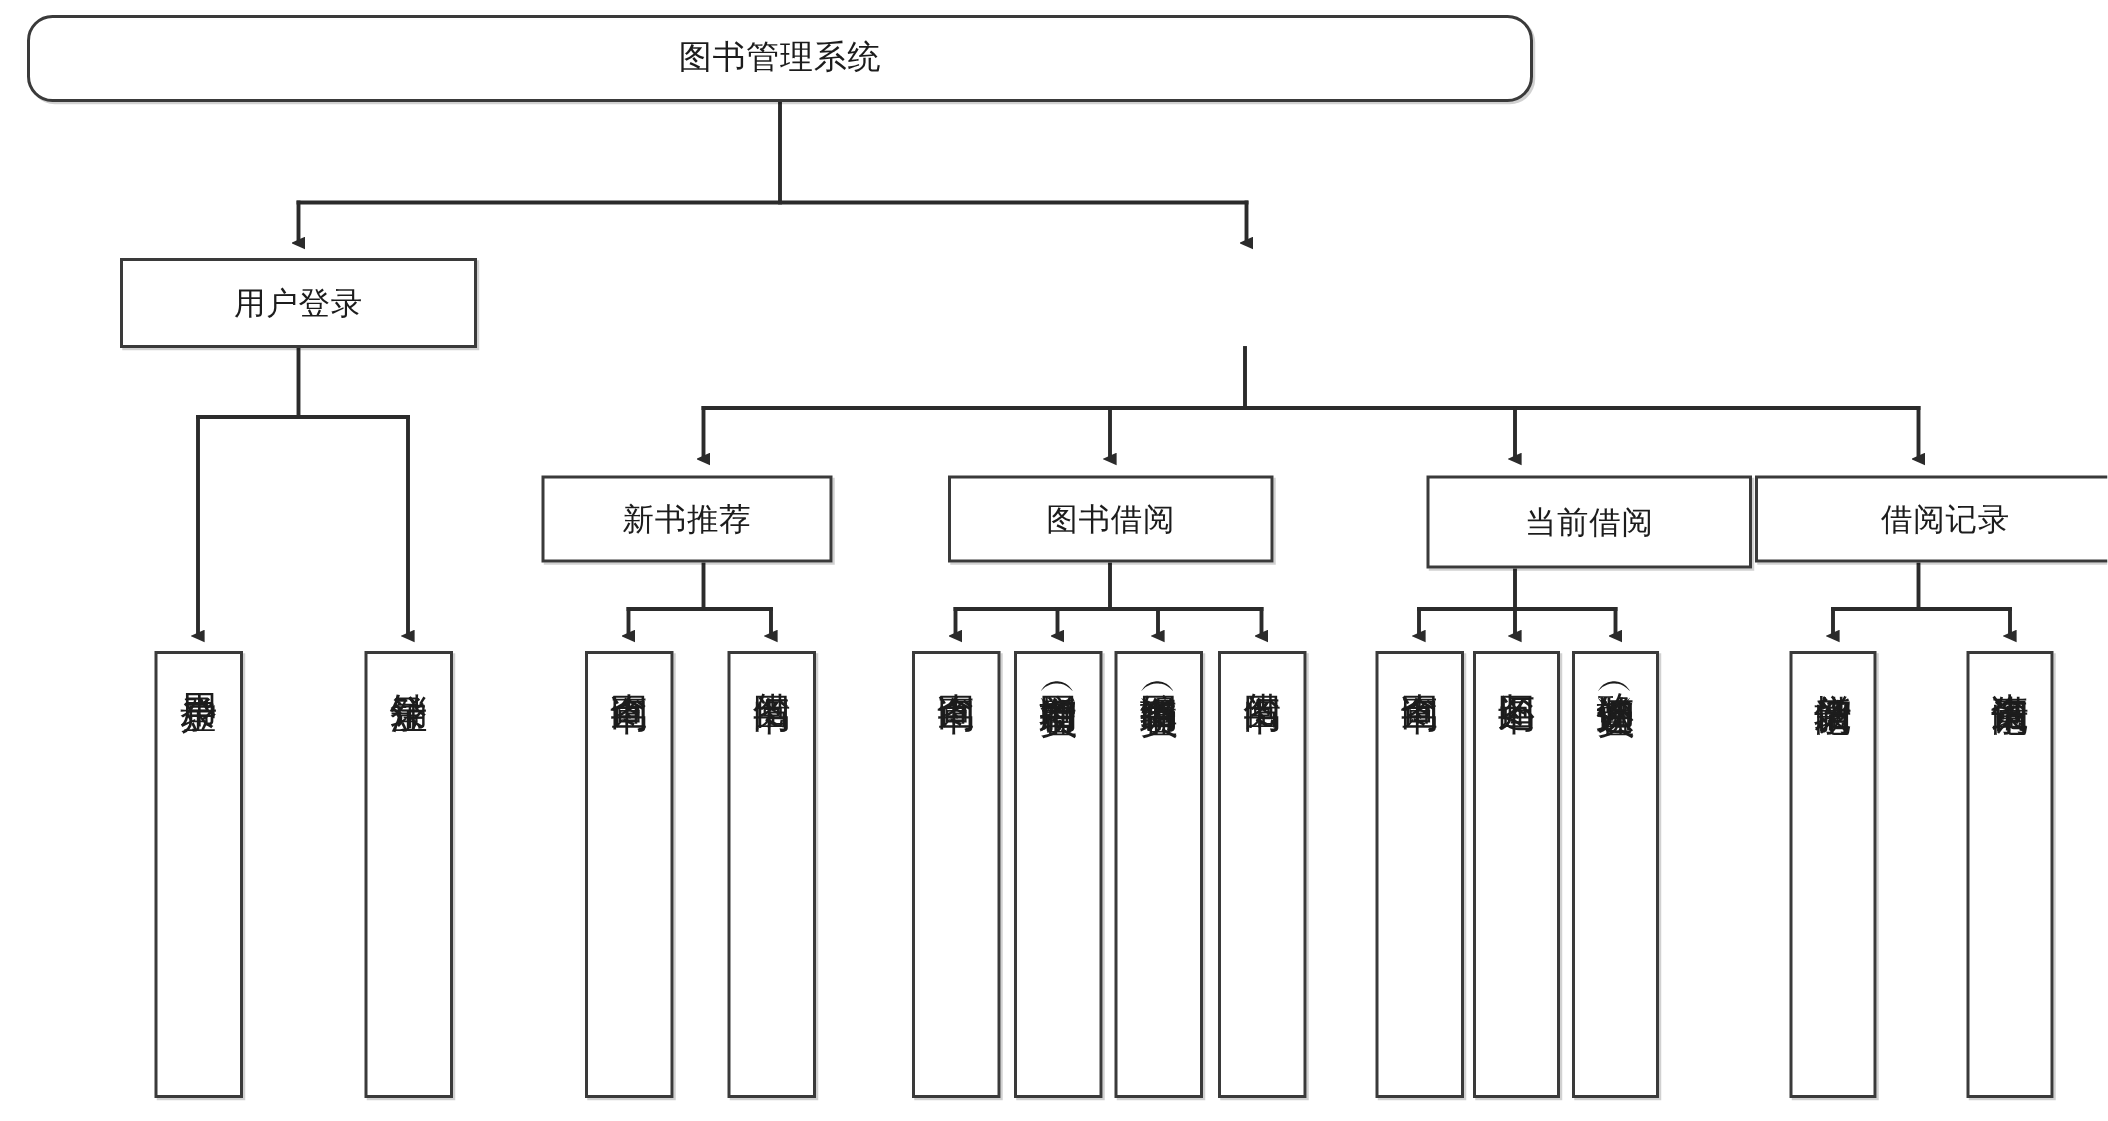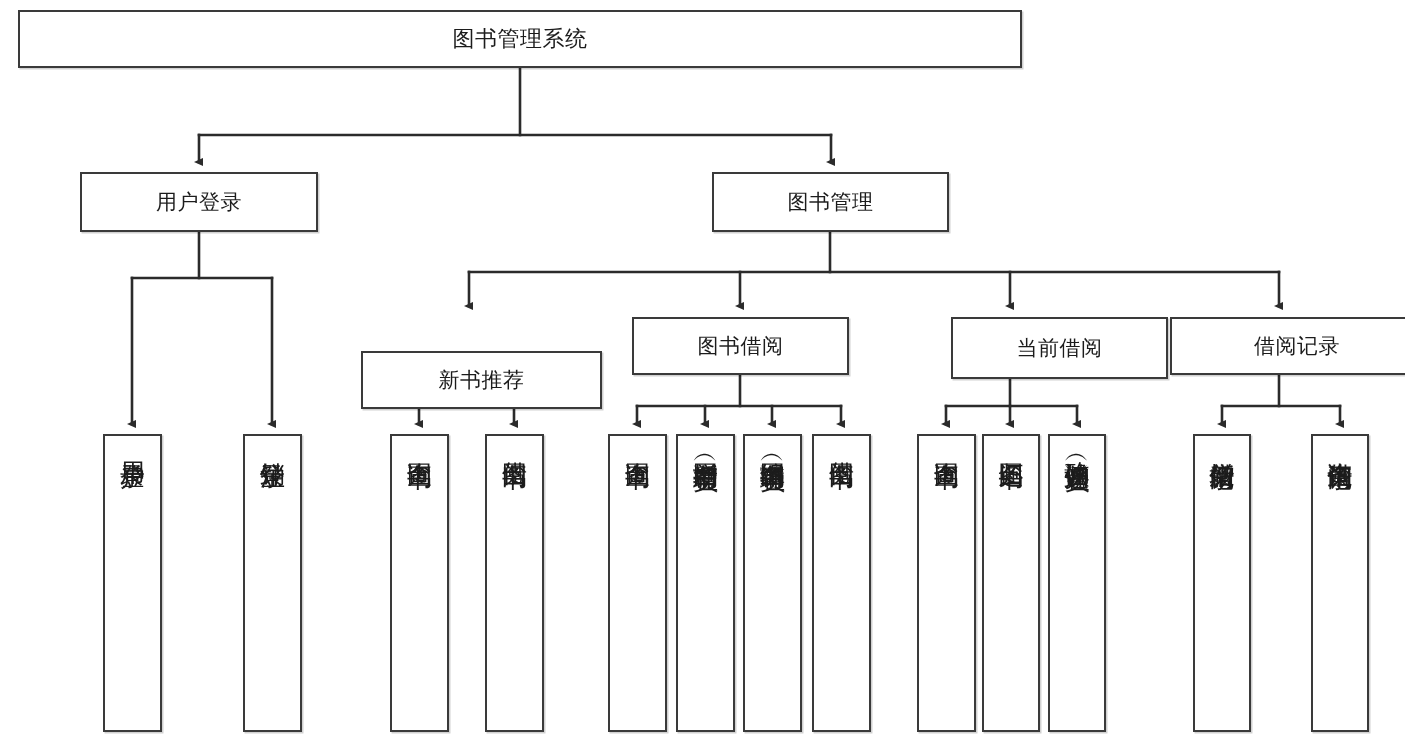--- a/index.html
+++ b/index.html
@@ -117,32 +117,29 @@
       <path d="M1010,406 L1010,424" marker-end="url(#arrow)"></path>
       <path d="M1077,406 L1077,424" marker-end="url(#arrow)"></path>
 
       <path d="M1279,375 L1279,406"></path>
       <path d="M1222,406 L1340,406"></path>
       <path d="M1222,406 L1222,424" marker-end="url(#arrow)"></path>
       <path d="M1340,406 L1340,424" marker-end="url(#arrow)"></path>
     </g>
   </svg>
 
-  <div class="node h-node" id="n-root" style="left:18px; top:10px; width:1004px; height:58px;">
+  <div class="node h-node" id="n-root" style="left:18px; top:10px; width:1004px; height:58px;border-radius:17px;">
     <span class="lbl">图书管理系统</span>
   </div>
 
   <div class="node h-node" style="left:80px; top:172px; width:238px; height:60px;">
     <span class="lbl">用户登录</span>
   </div>
-  <div class="node h-node" style="left:712px; top:172px; width:237px; height:60px;">
-    <span class="lbl">图书管理</span>
-  </div>
 
-  <div class="node h-node" style="left:361px; top:317px; width:241px; height:58px;margin-top:34px;">
+  <div class="node h-node" style="left:361px; top:317px; width:194px; height:58px;">
     <span class="lbl">新书推荐</span>
   </div>
   <div class="node h-node" style="left:632px; top:317px; width:217px; height:58px;">
     <span class="lbl">图书借阅</span>
   </div>
   <div class="node h-node" style="left:951px; top:317px; width:217px; height:62px;">
     <span class="lbl">当前借阅</span>
   </div>
   <div class="node h-node" style="left:1170px; top:317px; width:254px; height:58px;">
     <span class="lbl">借阅记录</span>

